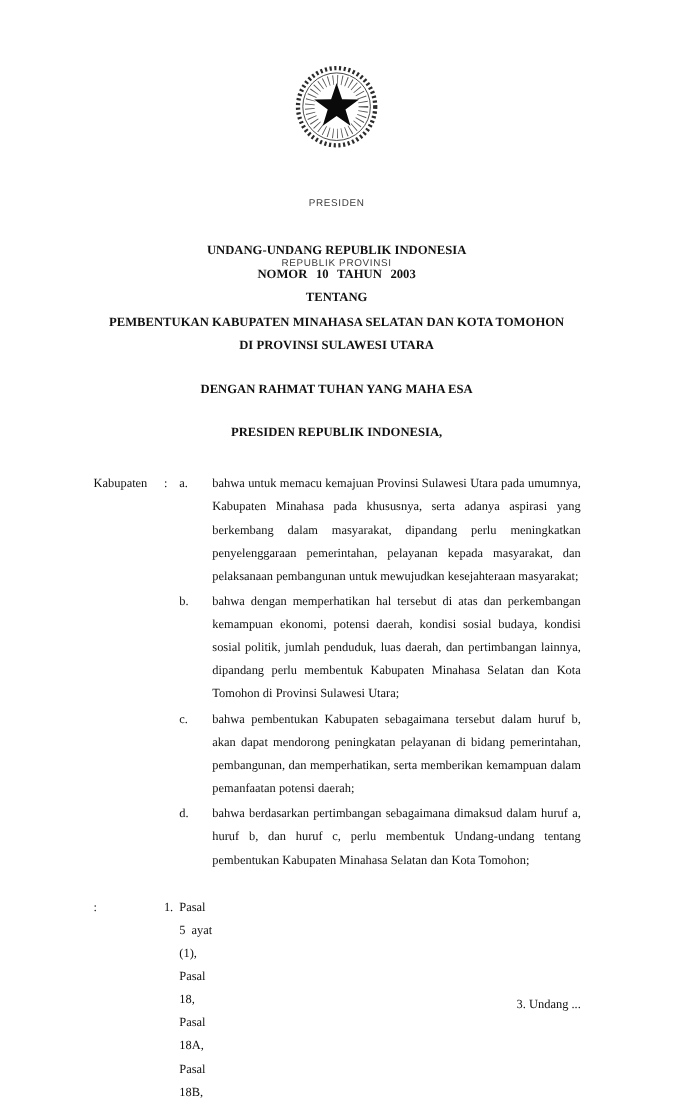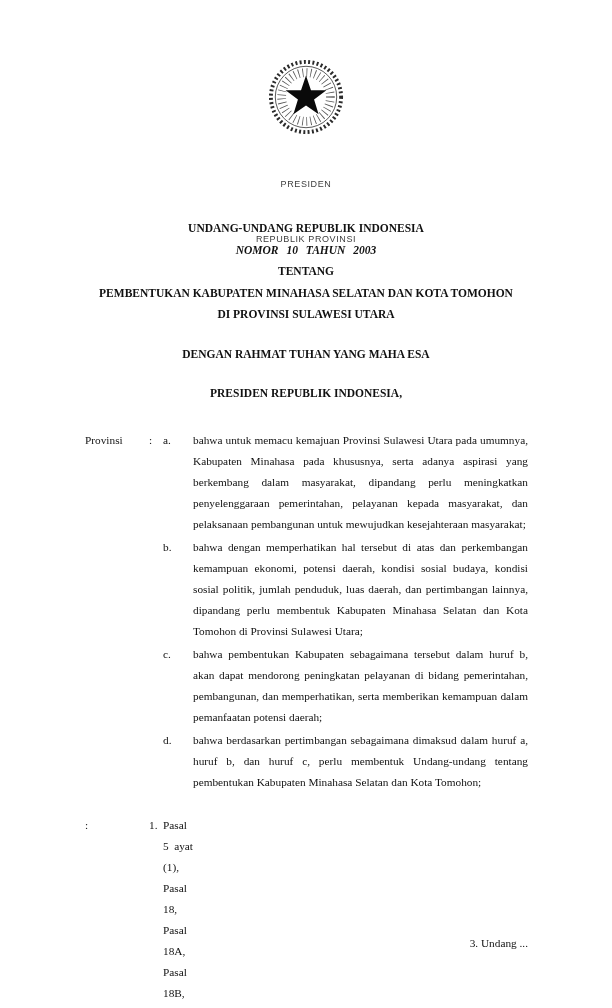--- a/index.html
+++ b/index.html
@@ -39,21 +39,21 @@
   .title-block {
     position: absolute;
     top: 218px;
     left: 0;
     right: 0;
     text-align: center;
     font-weight: bold;
     font-size: 11.5px;
     line-height: 21.5px;
   }
-  .title-line.spread { word-spacing: 5px; font-style: italic; }
+  .title-line.spread { word-spacing: 5px; }
   .v-gap { height: 18px; }
 
   
   .doc-body {
     position: absolute;
     top: 430px;
     left: 85px;
     right: 84px;
     font-size: 11.3px;
     line-height: 21px;
@@ -65,21 +65,21 @@
   }
   .cell { display: block; }
   .cell.text {
     text-align: justify;
   }
   .section-gap { height: 20px; }
 
   
   .catchword {
     position: absolute;
-    top: 933px;
+    top: 903px;
     right: 84px;
     font-size: 11.3px;
     line-height: 21px;
   }
 </style>
 </head>
 <body>
 
 <div class="page">
 
@@ -103,21 +103,21 @@
     <div class="v-gap"></div>
     <div class="title-line">DENGAN RAHMAT TUHAN YANG MAHA ESA</div>
     <div class="v-gap"></div>
     <div class="title-line">PRESIDEN REPUBLIK INDONESIA,</div>
   </div>
 
   <div class="doc-body">
 
     <div>
       <div class="clause-row">
-        <span class="cell">Provinsi</span>
+        <span class="cell">Kabupaten</span>
         <span class="cell">:</span>
         <span class="cell">a.</span>
         <span class="cell text">bahwa untuk memacu kemajuan Provinsi Sulawesi Utara pada umumnya, Kabupaten Minahasa pada khususnya, serta adanya aspirasi yang berkembang dalam masyarakat, dipandang perlu meningkatkan penyelenggaraan pemerintahan, pelayanan kepada masyarakat, dan pelaksanaan pembangunan untuk mewujudkan kesejahteraan masyarakat;</span>
       </div>
       <div class="clause-row">
         <span class="cell"></span>
         <span class="cell"></span>
         <span class="cell">b.</span>
         <span class="cell text">bahwa dengan memperhatikan hal tersebut di atas dan perkembangan kemampuan ekonomi, potensi daerah, kondisi sosial budaya, kondisi sosial politik, jumlah penduduk, luas daerah, dan pertimbangan lainnya, dipandang perlu membentuk Kabupaten Minahasa Selatan dan Kota Tomohon di Provinsi Sulawesi Utara;</span>
       </div>

